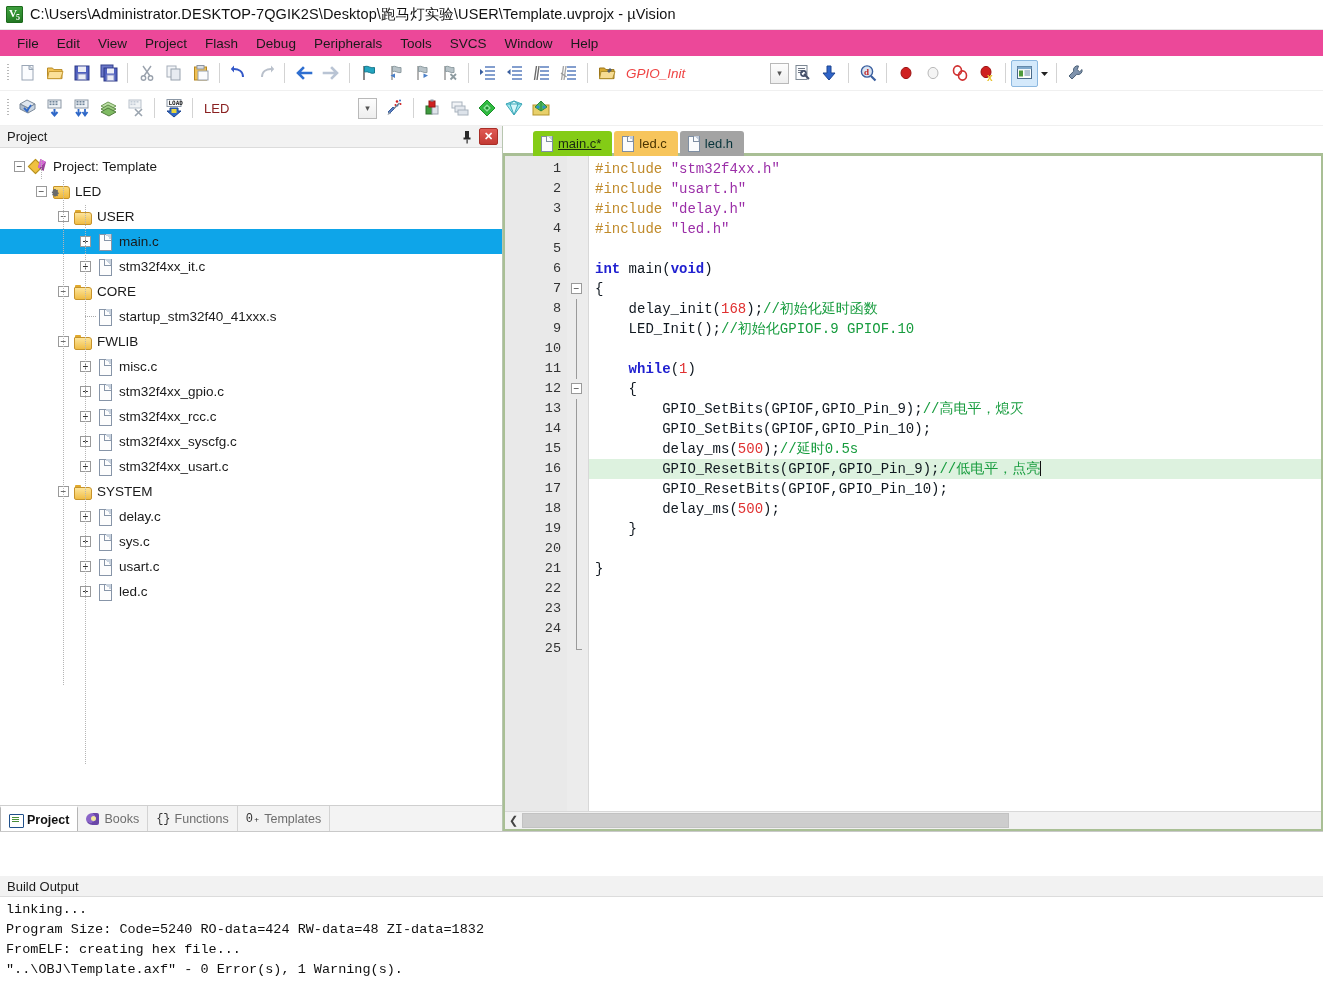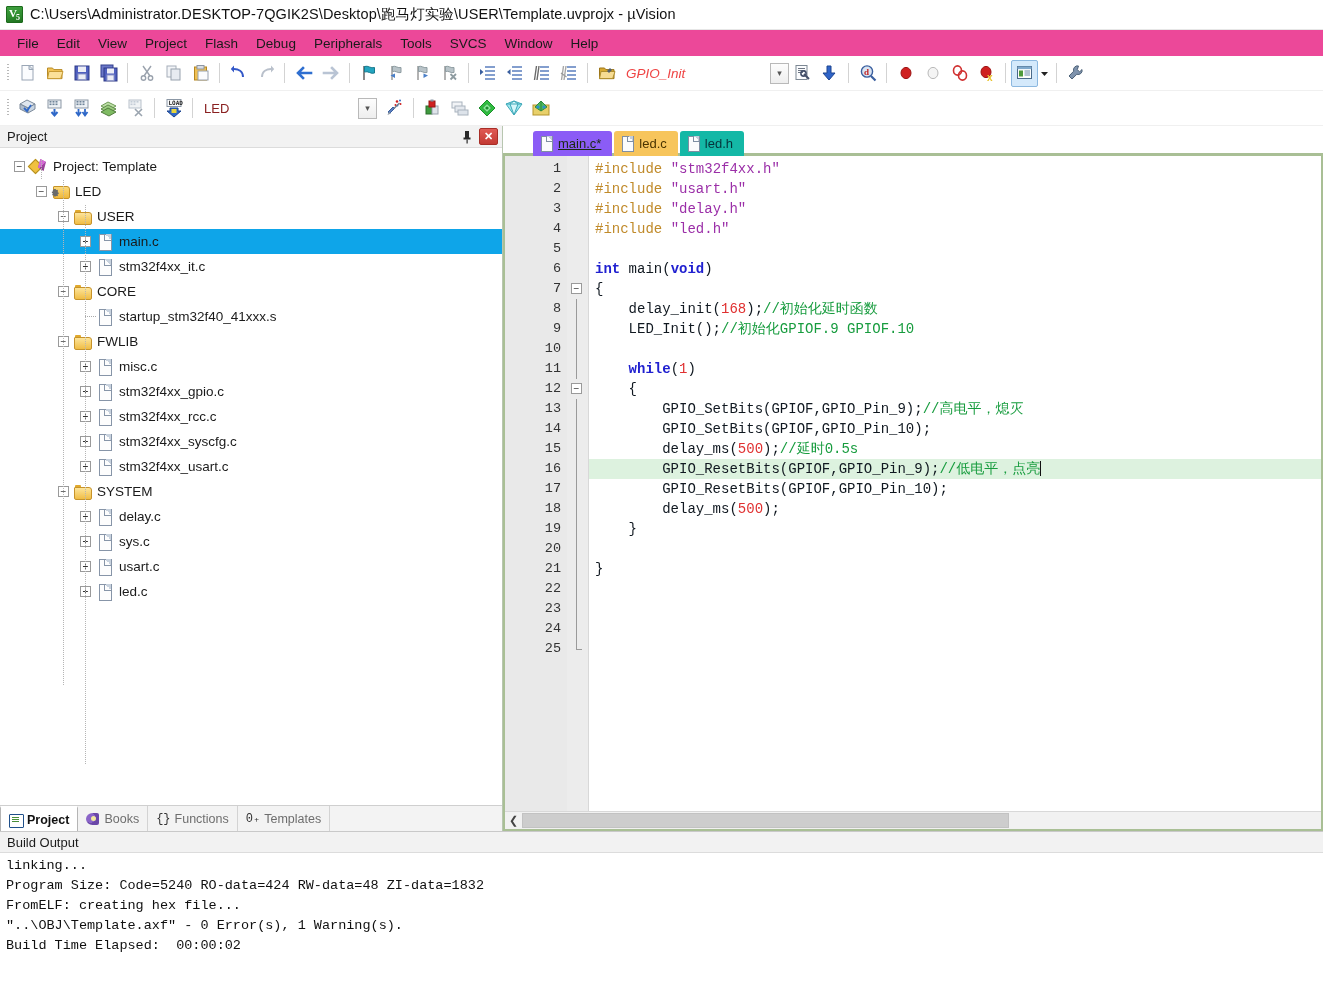--- a/index.html
+++ b/index.html
@@ -220,24 +220,24 @@
   .etab .t-ico{ width:13px;height:15px;position:relative;flex:0 0 13px;}
   .etab .t-ico::before{
     content:""; position:absolute; left:1px;top:0;width:10px;height:14px;
     background:#fbfcfd;border:1px solid #7f8fa3;
   }
   .etab .t-ico::after{
     content:""; position:absolute; left:6px;top:0;width:5px;height:5px;
     background:linear-gradient(225deg,#c2ccda 50%,transparent 50%);
     border-left:1px solid #7f8fa3;border-bottom:1px solid #7f8fa3;
   }
-  .etab.active { background: #8b5cf6; color:#1b2a12; }
+  .etab.active { background: #84cc16; color:#1b2a12; }
   .etab.active .t-label{ text-decoration: underline; }
   .etab.c-file { background: #f7c55c; color:#4a3400; }
-  .etab.h-file { background: #14b8a6; color:#06333a; }
+  .etab.h-file { background: #a3a3a3; color:#06333a; }
 
   .editor-wrap{ flex:1 1 auto; display:flex; min-height:0; border:2px solid #a9bf95; border-top:none;
      background:#fff; flex-direction:column;}
   .editor-body{ flex:1 1 auto; display:flex; min-height:0; overflow:hidden; }
 
   .gutter {
     flex: 0 0 62px; width: 62px; background: #e9e9e9;
     text-align: right; padding-right: 6px; padding-top: 3px;
     font-family: "Liberation Mono", monospace; font-size: 13.5px; color: #333;
     user-select:none;
@@ -281,20 +281,21 @@
   .hs-thumb{ position:absolute; left:0; top:0; height:15px; width:61%;
     background:#cdcdcd; border:1px solid #c2c2c2; }
 
   
   .build-pane { flex: 0 0 150px; height: 150px; display: flex; flex-direction: column; background:#fff;
     border-top:1px solid #c9c9c9;}
   .build-header {
     flex: 0 0 21px; height: 21px; display:flex; align-items:center;
     background: #f2f2f2; padding-left: 7px; font-size: 13px; color:#1b1b1b;
     border-bottom:1px solid #dcdcdc;
+    margin-top:44px;
   }
   .build-body {
     flex: 1 1 auto; overflow: hidden; background: #ffffff;
     font-family: "Liberation Mono", monospace; font-size: 13.5px; color: #101010;
     padding: 3px 6px; line-height: 20px; white-space: pre;
   }
 </style>
 </head>
 <body>
 

